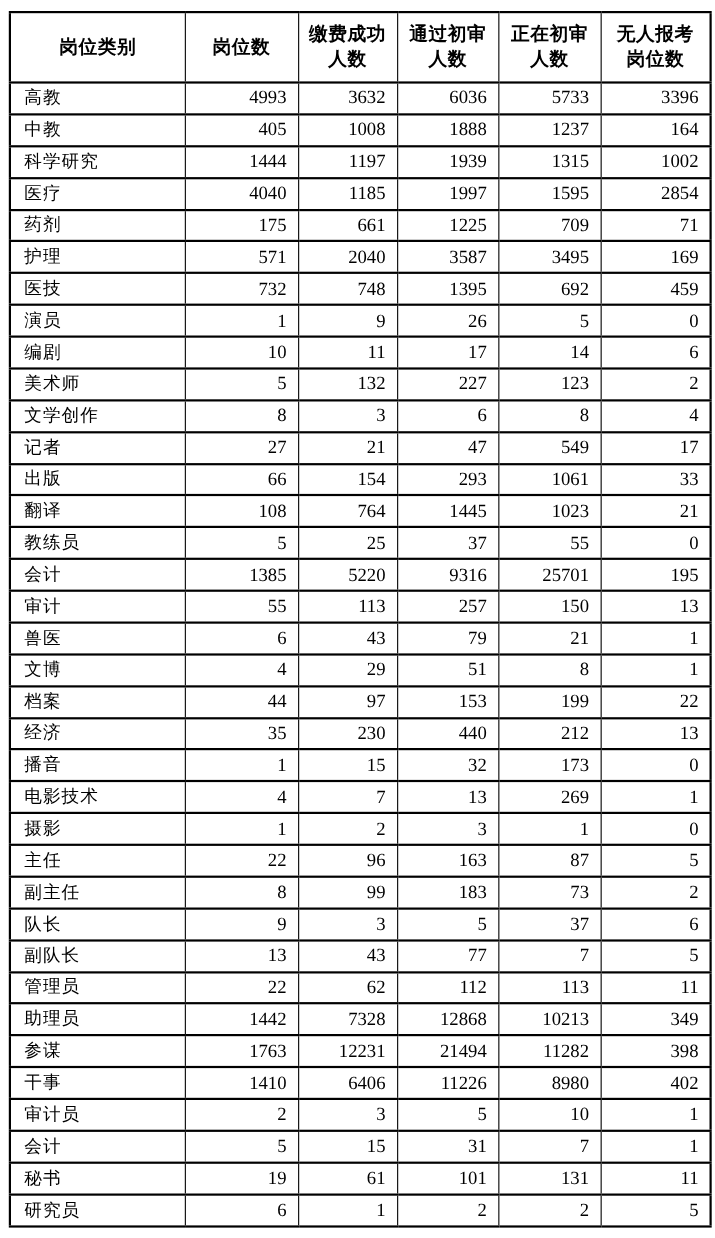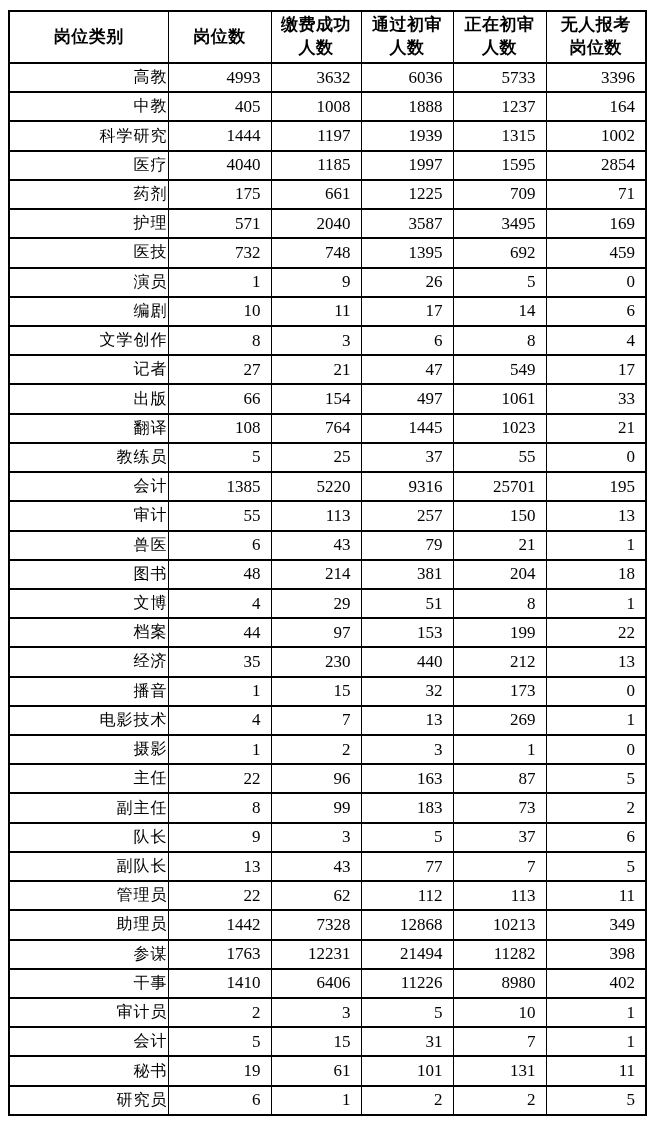--- a/index.html
+++ b/index.html
@@ -25,37 +25,38 @@
   }
   th, td {
     border: 1px solid #000000;
     border-top-width: 2px;
     border-bottom-width: 2px;
     padding: 0;
     vertical-align: middle;
     overflow: hidden;
   }
   thead tr {
-    height: 52px;
+    height: 64px;
     margin-top: 36px;
   }
   th {
     font-family: "Liberation Sans", sans-serif;
     font-weight: 700;
     font-size: 17px;
     text-align: center;
     white-space: pre-line;
     line-height: 1.35;
     letter-spacing: 0.5px;
   }
   td.cat {
     font-family: "Liberation Serif", serif;
     font-size: 16px;
-    text-align: right;
+    text-align: left;
     letter-spacing: 1px;
+    padding-left: 12px;
   }
   td.num {
     font-family: "Liberation Serif", serif;
     font-size: 17px;
     text-align: right;
     padding-right: 10px;
   }
 </style>
 </head>
 <body>
@@ -150,40 +151,48 @@
       </tr>
       <tr>
         <td class="cat">编剧</td>
         <td class="num">10</td>
         <td class="num">11</td>
         <td class="num">17</td>
         <td class="num">14</td>
         <td class="num">6</td>
       </tr>
       <tr>
+        <td class="cat">美术师</td>
+        <td class="num">5</td>
+        <td class="num">132</td>
+        <td class="num">227</td>
+        <td class="num">123</td>
+        <td class="num">2</td>
+      </tr>
+      <tr>
         <td class="cat">文学创作</td>
         <td class="num">8</td>
         <td class="num">3</td>
         <td class="num">6</td>
         <td class="num">8</td>
         <td class="num">4</td>
       </tr>
       <tr>
         <td class="cat">记者</td>
         <td class="num">27</td>
         <td class="num">21</td>
         <td class="num">47</td>
         <td class="num">549</td>
         <td class="num">17</td>
       </tr>
       <tr>
         <td class="cat">出版</td>
         <td class="num">66</td>
         <td class="num">154</td>
-        <td class="num">497</td>
+        <td class="num">293</td>
         <td class="num">1061</td>
         <td class="num">33</td>
       </tr>
       <tr>
         <td class="cat">翻译</td>
         <td class="num">108</td>
         <td class="num">764</td>
         <td class="num">1445</td>
         <td class="num">1023</td>
         <td class="num">21</td>
@@ -214,28 +223,20 @@
       </tr>
       <tr>
         <td class="cat">兽医</td>
         <td class="num">6</td>
         <td class="num">43</td>
         <td class="num">79</td>
         <td class="num">21</td>
         <td class="num">1</td>
       </tr>
       <tr>
-        <td class="cat">图书</td>
-        <td class="num">48</td>
-        <td class="num">214</td>
-        <td class="num">381</td>
-        <td class="num">204</td>
-        <td class="num">18</td>
-      </tr>
-      <tr>
         <td class="cat">文博</td>
         <td class="num">4</td>
         <td class="num">29</td>
         <td class="num">51</td>
         <td class="num">8</td>
         <td class="num">1</td>
       </tr>
       <tr>
         <td class="cat">档案</td>
         <td class="num">44</td>

